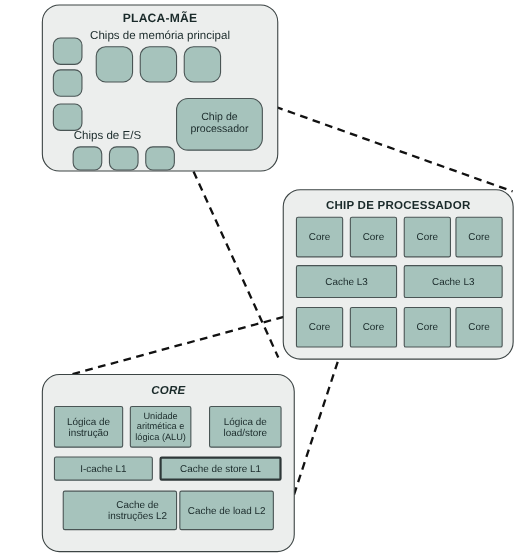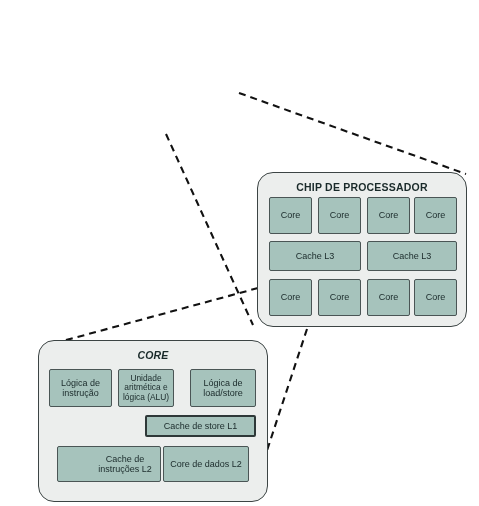--- a/index.html
+++ b/index.html
@@ -79,20 +79,39 @@
 
   <svg class="links" viewBox="0 0 479 506">
     <g stroke="#111111" stroke-width="2.1" stroke-dasharray="7,5" fill="none" stroke-linecap="butt">
       <line x1="239" y1="93" x2="466" y2="174"></line>
       <line x1="166" y1="134" x2="253" y2="325"></line>
       <line x1="258" y1="288" x2="48" y2="345"></line>
       <line x1="307" y1="329" x2="253" y2="493"></line>
     </g>
   </svg>
 
+  <div class="panel" id="mb">
+    <div class="panel-title">PLACA-MÃE</div>
+    <div class="sub-title">Chips de memória principal</div>
+
+    <div class="blk chipsmall" style="left:9px;top:29px;width:27px;height:25px;"></div>
+    <div class="blk chipsmall" style="left:9px;top:58px;width:27px;height:25px;"></div>
+    <div class="blk chipsmall" style="left:9px;top:89px;width:27px;height:25px;"></div>
+
+    <div class="blk rounded" style="left:48px;top:37px;width:34px;height:33px;"></div>
+    <div class="blk rounded" style="left:88px;top:37px;width:34px;height:33px;"></div>
+    <div class="blk rounded" style="left:128px;top:37px;width:34px;height:33px;"></div>
+
+    <div class="iolabel">Chips de E/S</div>
+    <div class="blk chipsmall" style="left:27px;top:128px;width:27px;height:22px;"></div>
+    <div class="blk chipsmall" style="left:60px;top:128px;width:27px;height:22px;"></div>
+    <div class="blk chipsmall" style="left:93px;top:128px;width:27px;height:22px;"></div>
+
+    <div class="blk rounded t10" id="proc-chip" style="left:121px;top:84px;width:79px;height:48px;border-radius:11px;">Chip de processador</div>
+  </div>
 
   <div class="panel" id="cpu">
     <div class="panel-title">CHIP DE PROCESSADOR</div>
 
     <div class="blk t9" style="left:11px;top:24px;width:43px;height:37px;">Core</div>
     <div class="blk t9" style="left:60px;top:24px;width:43px;height:37px;">Core</div>
     <div class="blk t9" style="left:109px;top:24px;width:43px;height:37px;">Core</div>
     <div class="blk t9" style="left:156px;top:24px;width:43px;height:37px;">Core</div>
 
     <div class="blk t9" style="left:11px;top:68px;width:92px;height:30px;">Cache L3</div>
@@ -104,19 +123,20 @@
     <div class="blk t9" style="left:156px;top:106px;width:43px;height:37px;">Core</div>
   </div>
 
   <div class="panel" id="core">
     <div class="panel-title">CORE</div>
 
     <div class="blk t9" style="left:10px;top:28px;width:63px;height:38px;padding:0 2px;">Lógica de instrução</div>
     <div class="blk t85" style="left:79px;top:28px;width:56px;height:38px;padding:0 2px;">Unidade aritmética e lógica (ALU)</div>
     <div class="blk t9" style="left:151px;top:28px;width:66px;height:38px;padding:0 12px;">Lógica de load/store</div>
 
+    <div class="blk t9" style="left:10px;top:74px;width:90px;height:22px;">I-cache L1</div>
     <div class="blk t9 dark" style="left:106px;top:74px;width:111px;height:22px;">Cache de store L1</div>
 
     <div class="blk t9" style="left:18px;top:105px;width:104px;height:36px;padding-left:32px;">Cache de instruções L2</div>
-    <div class="blk t9" style="left:124px;top:105px;width:86px;height:36px;">Core de dados L2</div>
+    <div class="blk t9" style="left:124px;top:105px;width:86px;height:36px;">Cache de load L2</div>
   </div>
 
 </div>
 
 </body></html>

